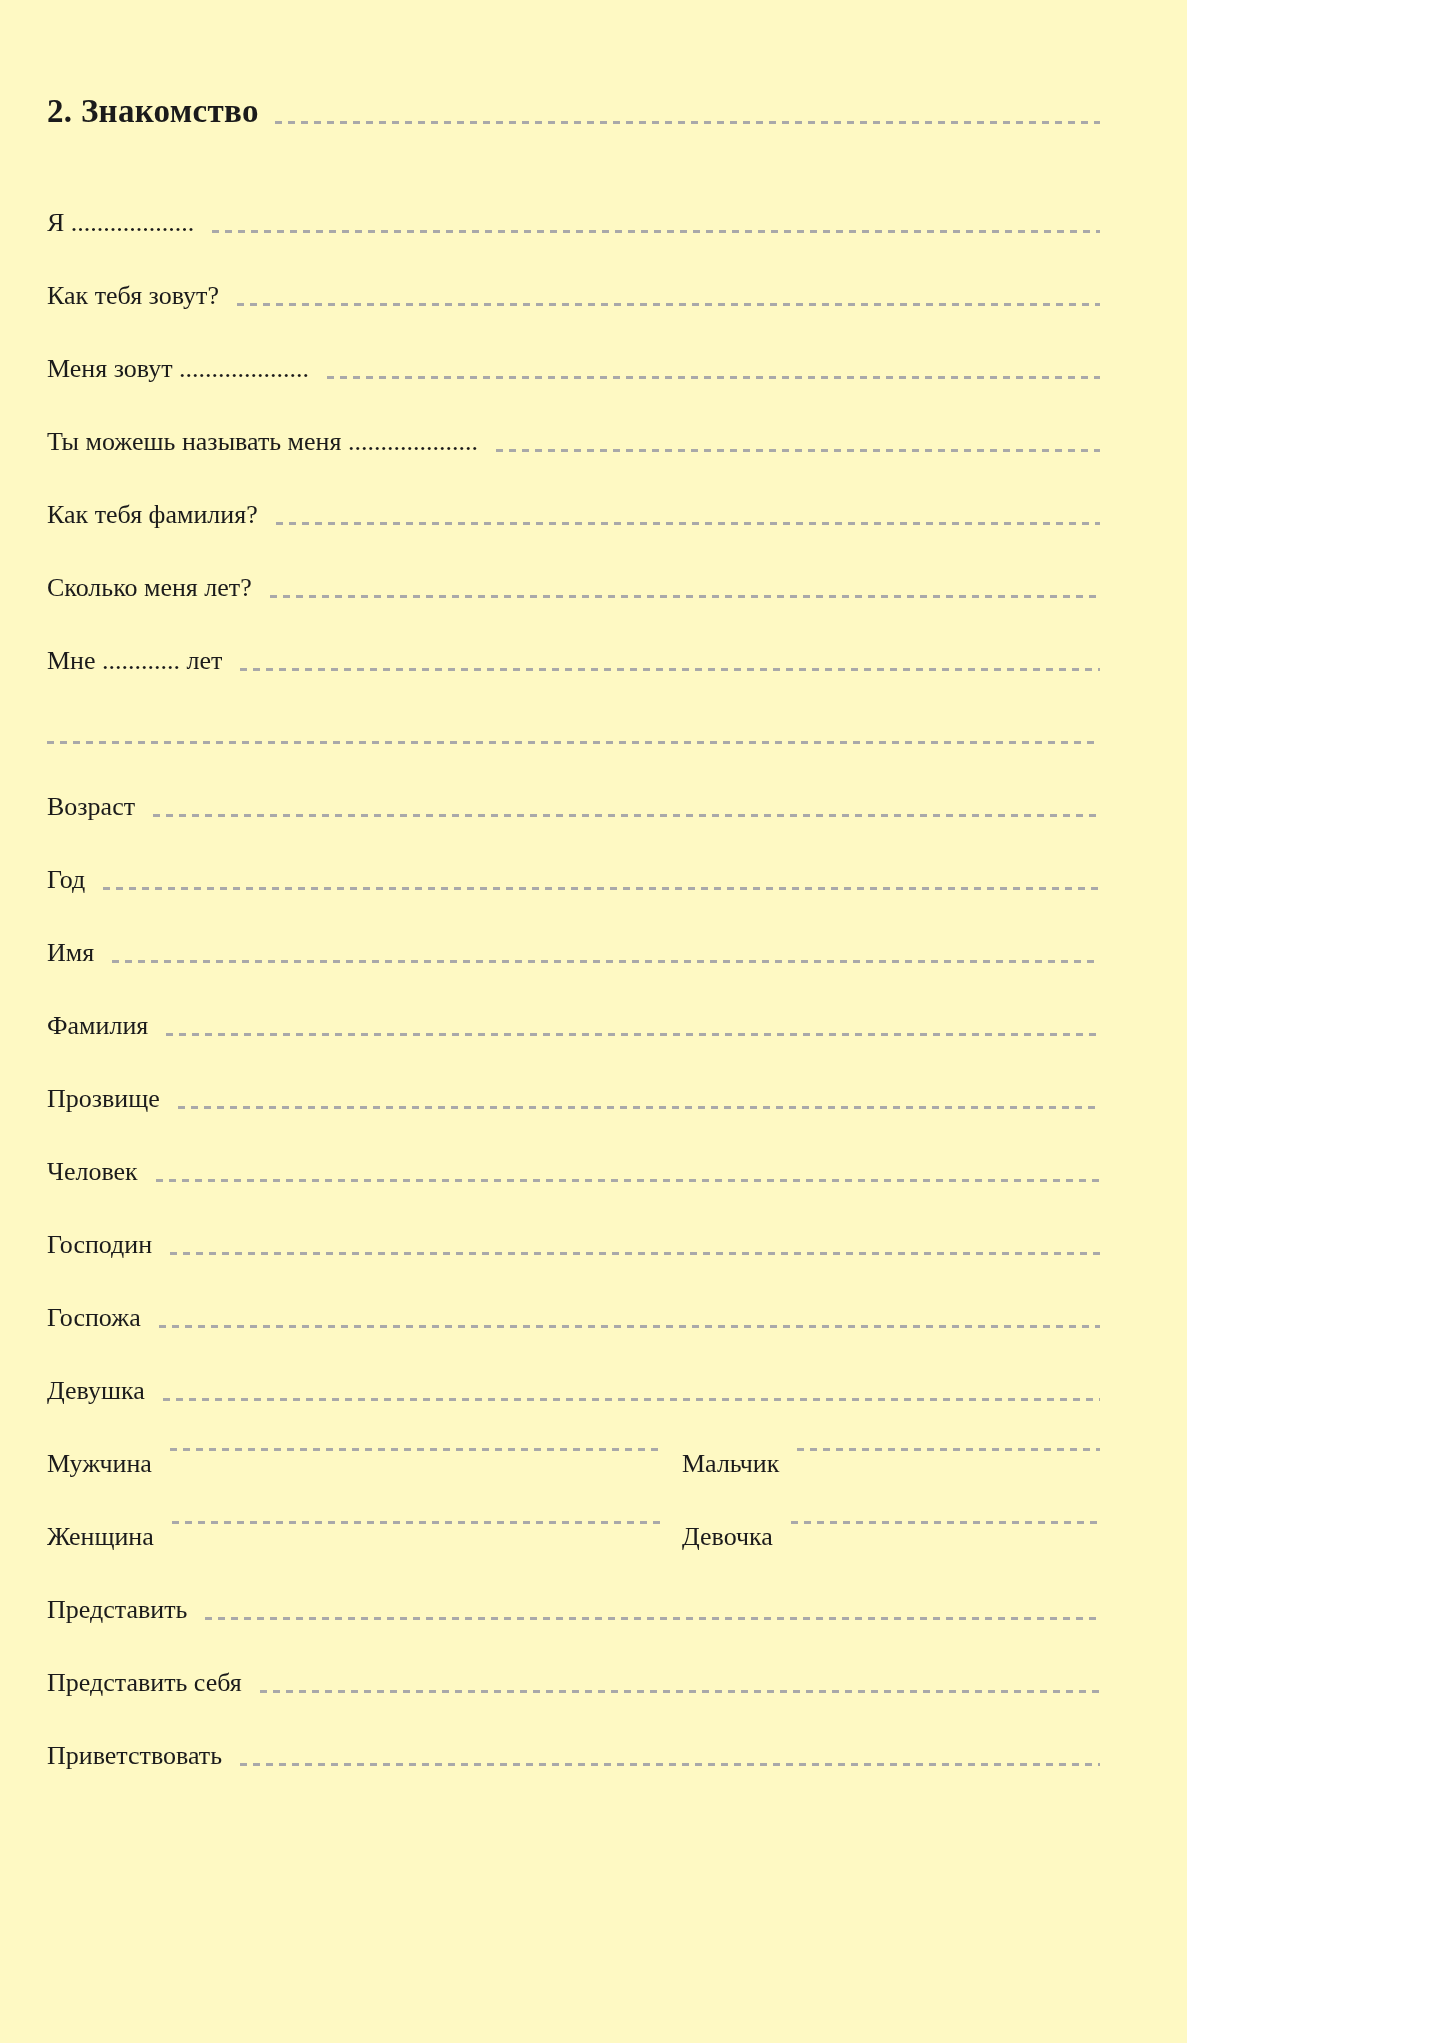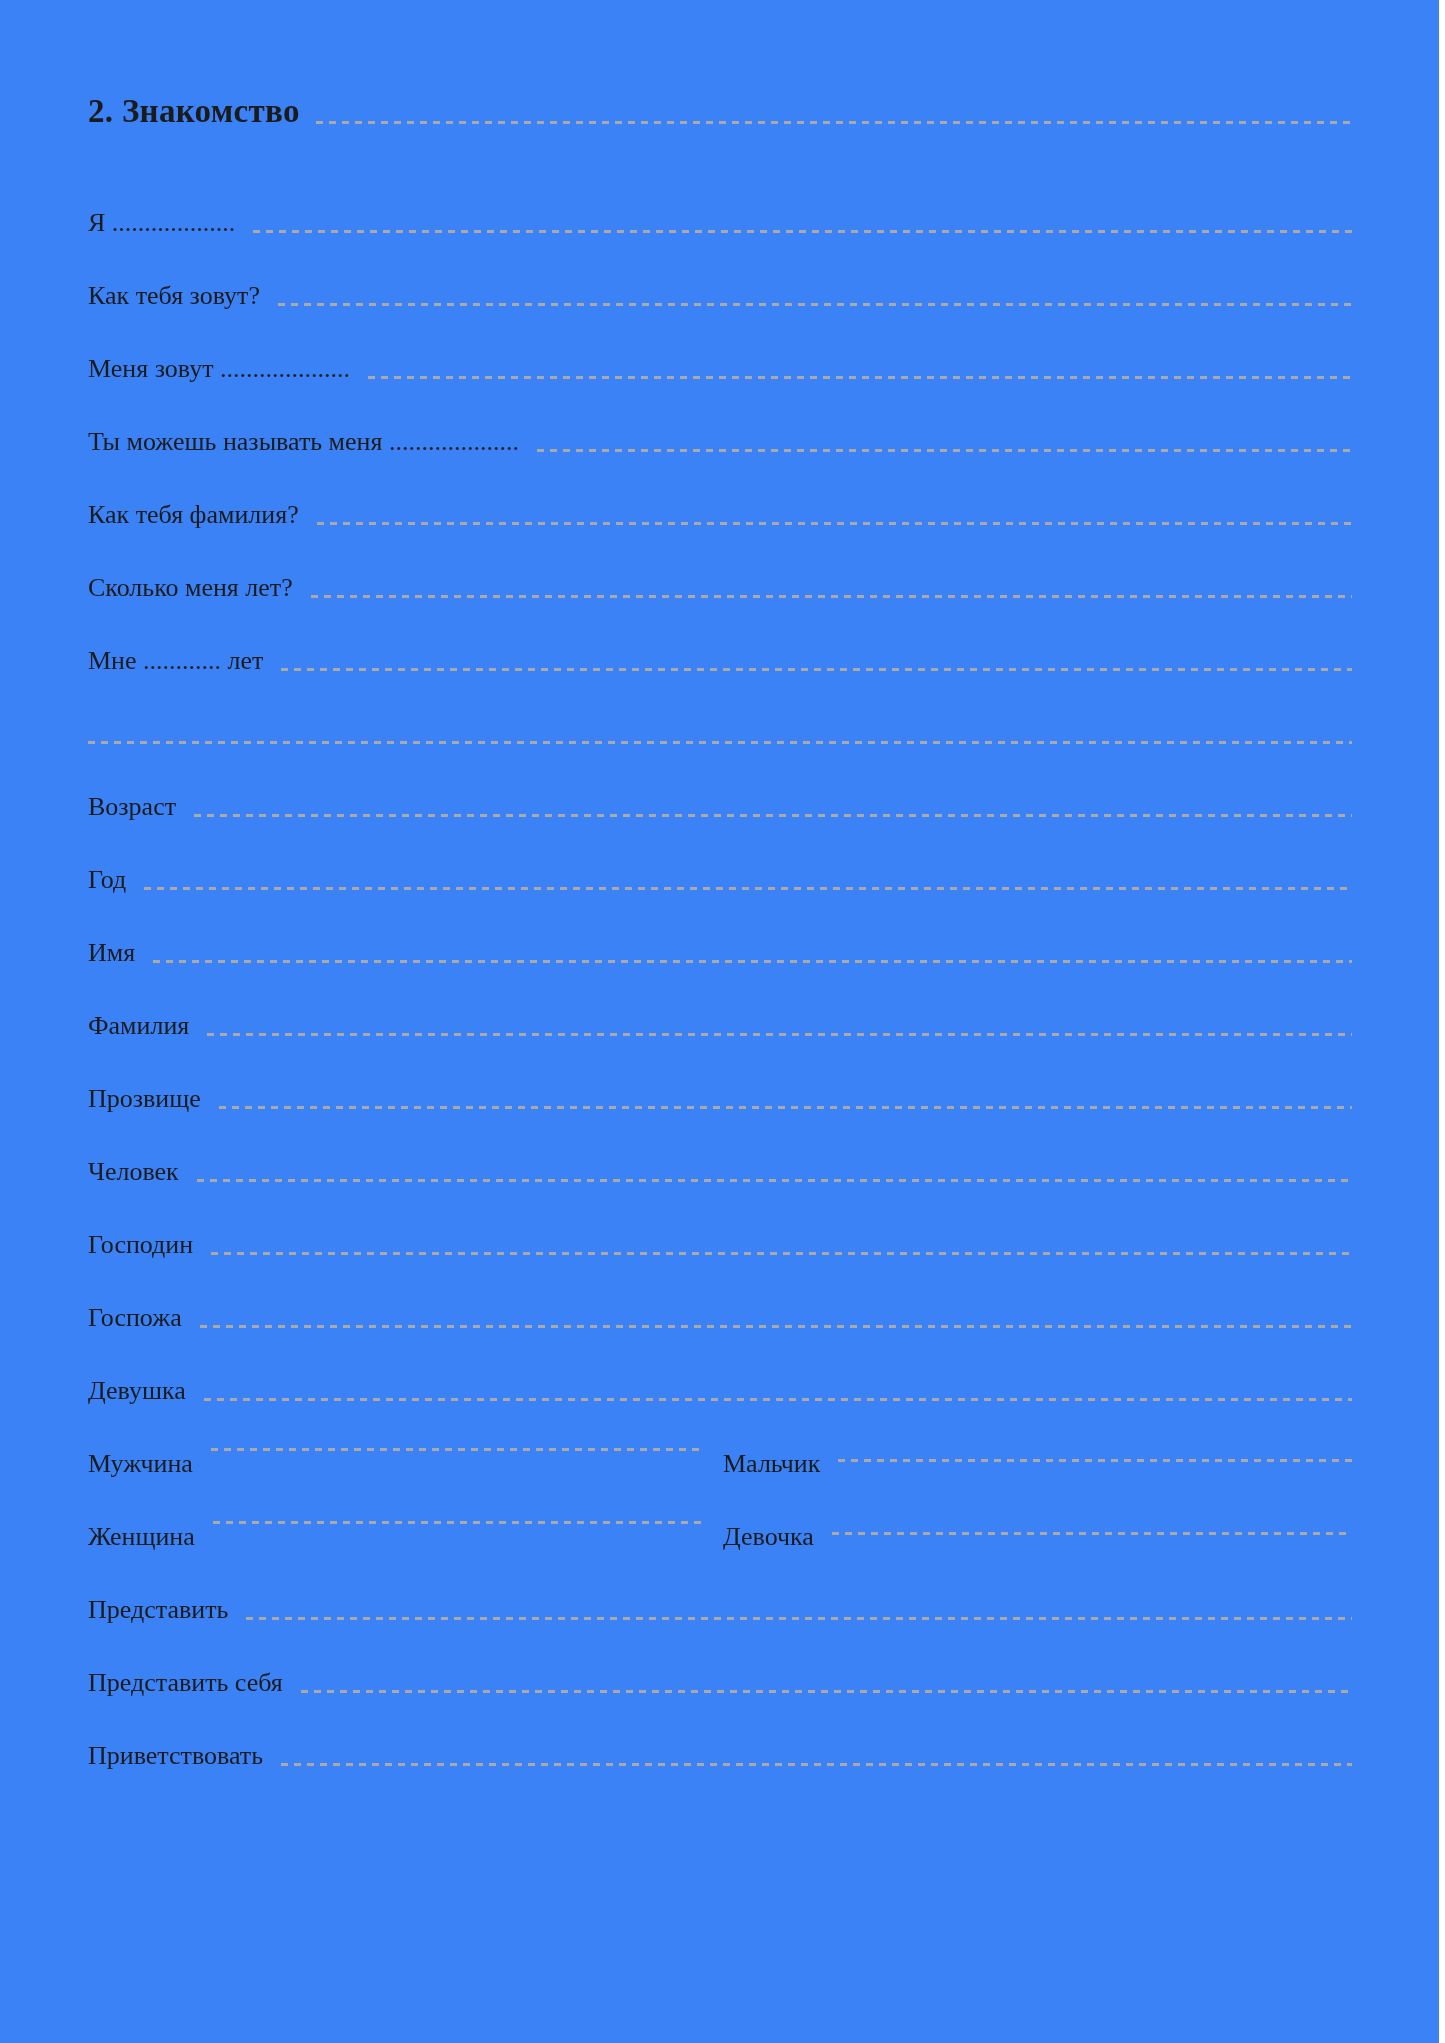--- a/index.html
+++ b/index.html
@@ -9,24 +9,24 @@
   }
   body {
     width: 1445px;
     height: 2043px;
     font-family: "Liberation Serif", "DejaVu Serif", serif;
     color: var(--text-color, #1b1b1b);
     overflow: hidden;
   }
   .page {
     box-sizing: border-box;
-    width: 1439px;
+    width: 1187px;
     height: 2043px;
-    padding: 92px 87px 0 88px;
-    background: #3b82f6;
+    padding: 92px 87px 0 47px;
+    background: #fef9c3;
   }
   .title-row {
     display: flex;
     align-items: flex-end;
   }
   .page-title {
     margin: 0;
     font-size: 33px;
     line-height: 1.2;
     font-weight: 700;
@@ -68,21 +68,21 @@
     flex: 0 0 614px;
     display: flex;
     align-items: flex-start;
   }
   .row.double .col-gap {
     flex: 0 0 21px;
   }
   .row.double .half-right {
     flex: 1 1 auto;
     display: flex;
-    align-items: center;
+    align-items: flex-start;
   }
   .row.double .half-left .leader,
   .row.double .half-right .leader {
     margin-bottom: 6px;
   }
 </style>
 </head>
 <body>
 
 <div class="page">

